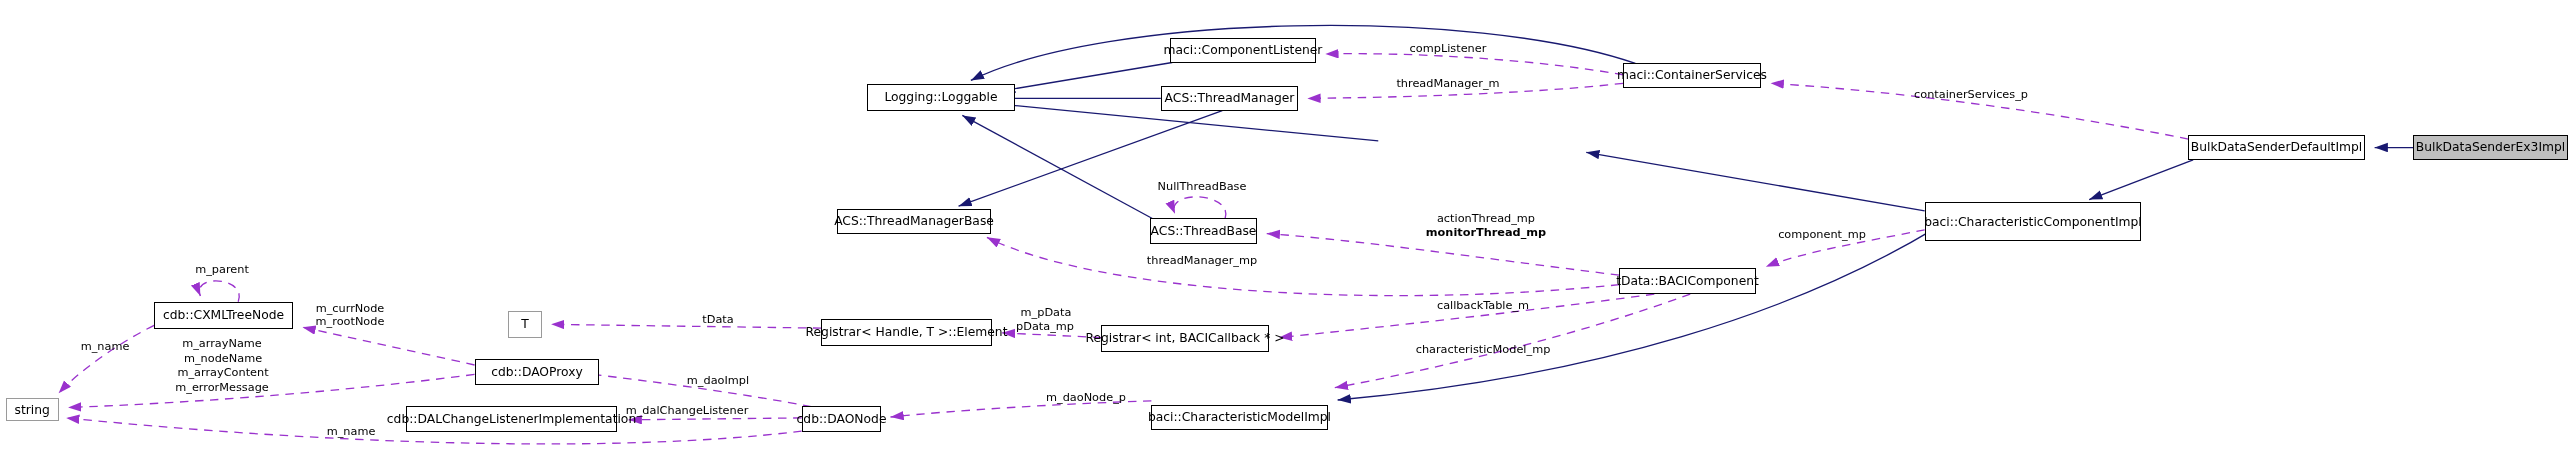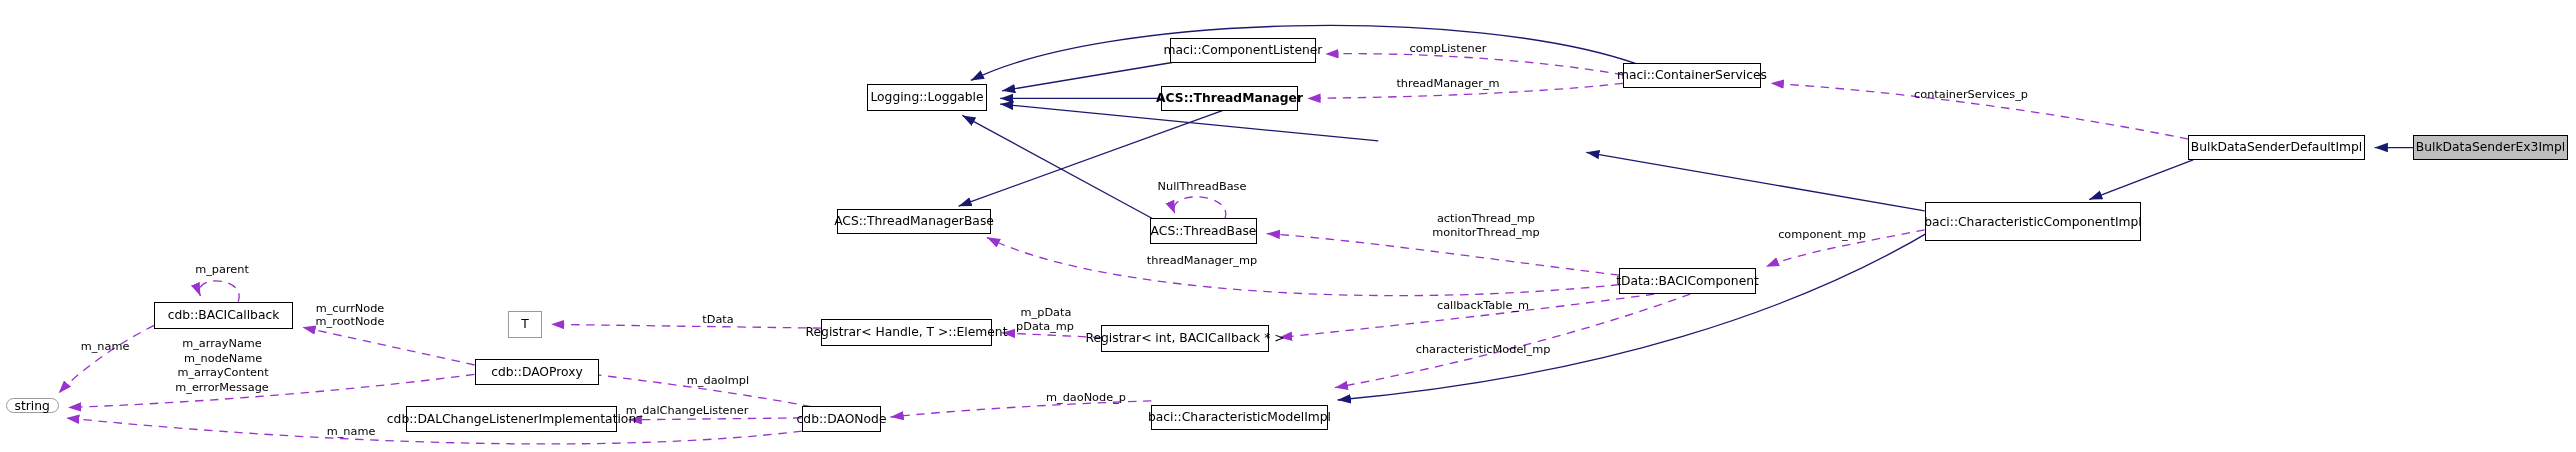--- a/index.html
+++ b/index.html
@@ -60,44 +60,44 @@
       <path d="M502,396 C340,417 180,427 72,431" marker-end="url(#arrU)"></path>
       <path d="M848,456 C650,480 350,470 70,442" marker-end="url(#arrU)"></path>
       <path d="M858,430 C790,417 690,403 618,395" marker-end="url(#arrU)"></path>
       <path d="M848,442 L665,444" marker-end="url(#arrU)"></path>
       <path d="M1218,424 C1120,427 1010,434 942,441" marker-end="url(#arrU)"></path>
     </g>
   </svg>
 
   <div class="node" style="left:1170px;top:38px;width:146px;height:24.6px;">maci::ComponentListener</div>
   <div class="node" style="left:1623px;top:63px;width:138px;height:24.6px;">maci::ContainerServices</div>
-  <div class="node" style="left:867px;top:84px;width:120px;height:26.5px;text-align:right;">Logging::Loggable</div>
-  <div class="node" style="left:1161px;top:86px;width:137px;height:24.6px;font-weight:bold;">ACS::ThreadManager</div>
+  <div class="node" style="left:867px;top:84px;width:148px;height:26.5px;text-align:right;">Logging::Loggable</div>
+  <div class="node" style="left:1161px;top:86px;width:137px;height:24.6px;">ACS::ThreadManager</div>
   <div class="node" style="left:2188px;top:135px;width:177px;height:24.6px;">BulkDataSenderDefaultImpl</div>
   <div class="node focus" style="left:2413px;top:135px;width:155px;height:24.6px;">BulkDataSenderEx3Impl</div>
   <div class="node" style="left:837px;top:209px;width:154px;height:24.6px;">ACS::ThreadManagerBase</div>
   <div class="node" style="left:1150px;top:218px;width:107px;height:25.5px;">ACS::ThreadBase</div>
   <div class="node" style="left:1925px;top:202px;width:216px;height:39px;">baci::CharacteristicComponentImpl</div>
   <div class="node" style="left:1619px;top:268px;width:137px;height:25.5px;">tData::BACIComponent</div>
-  <div class="node" style="left:154px;top:302px;width:139px;height:26.5px;">cdb::BACICallback</div>
+  <div class="node" style="left:154px;top:302px;width:139px;height:26.5px;">cdb::CXMLTreeNode</div>
   <div class="node external" style="left:508px;top:311px;width:34px;height:26.5px;">T</div>
   <div class="node" style="left:821px;top:319px;width:171px;height:26.5px;">Registrar&lt; Handle, T &gt;::Element</div>
   <div class="node" style="left:1101px;top:325px;width:168px;height:26.5px;">Registrar&lt; int, BACICallback * &gt;</div>
   <div class="node" style="left:475px;top:359px;width:124px;height:25.5px;">cdb::DAOProxy</div>
-  <div class="node external" style="left:5.7px;top:398px;width:53px;height:15px;border-radius:8px;">string</div>
+  <div class="node external" style="left:5.7px;top:398px;width:53px;height:23px;">string</div>
   <div class="node" style="left:406px;top:406px;width:211px;height:25.5px;">cdb::DALChangeListenerImplementation</div>
   <div class="node" style="left:802px;top:406px;width:79px;height:25.5px;">cdb::DAONode</div>
   <div class="node" style="left:1151px;top:389px;width:177px;height:24.6px;margin-top:16px;">baci::CharacteristicModelImpl</div>
 
   <div class="elabel" style="left:1448px;top:43px;">compListener</div>
   <div class="elabel" style="left:1448px;top:78px;">threadManager_m</div>
   <div class="elabel" style="left:1971px;top:89px;">containerServices_p</div>
   <div class="elabel" style="left:1202px;top:181px;">NullThreadBase</div>
   <div class="elabel" style="left:1486px;top:213px;">actionThread_mp</div>
-  <div class="elabel" style="left:1486px;top:227px;">monitorThread_mp</div>
+  <div class="elabel" style="left:1486px;top:227px;font-weight:bold;">monitorThread_mp</div>
   <div class="elabel" style="left:1822px;top:229px;">component_mp</div>
   <div class="elabel" style="left:1202px;top:255px;">threadManager_mp</div>
   <div class="elabel" style="left:222px;top:264px;">m_parent</div>
   <div class="elabel" style="left:350px;top:303px;">m_currNode</div>
   <div class="elabel" style="left:350px;top:316px;">m_rootNode</div>
   <div class="elabel" style="left:1483px;top:300px;">callbackTable_m</div>
   <div class="elabel" style="left:718px;top:314px;">tData</div>
   <div class="elabel" style="left:1046px;top:307px;">m_pData</div>
   <div class="elabel" style="left:1045px;top:321px;">pData_mp</div>
   <div class="elabel" style="left:1483px;top:344px;">characteristicModel_mp</div>

